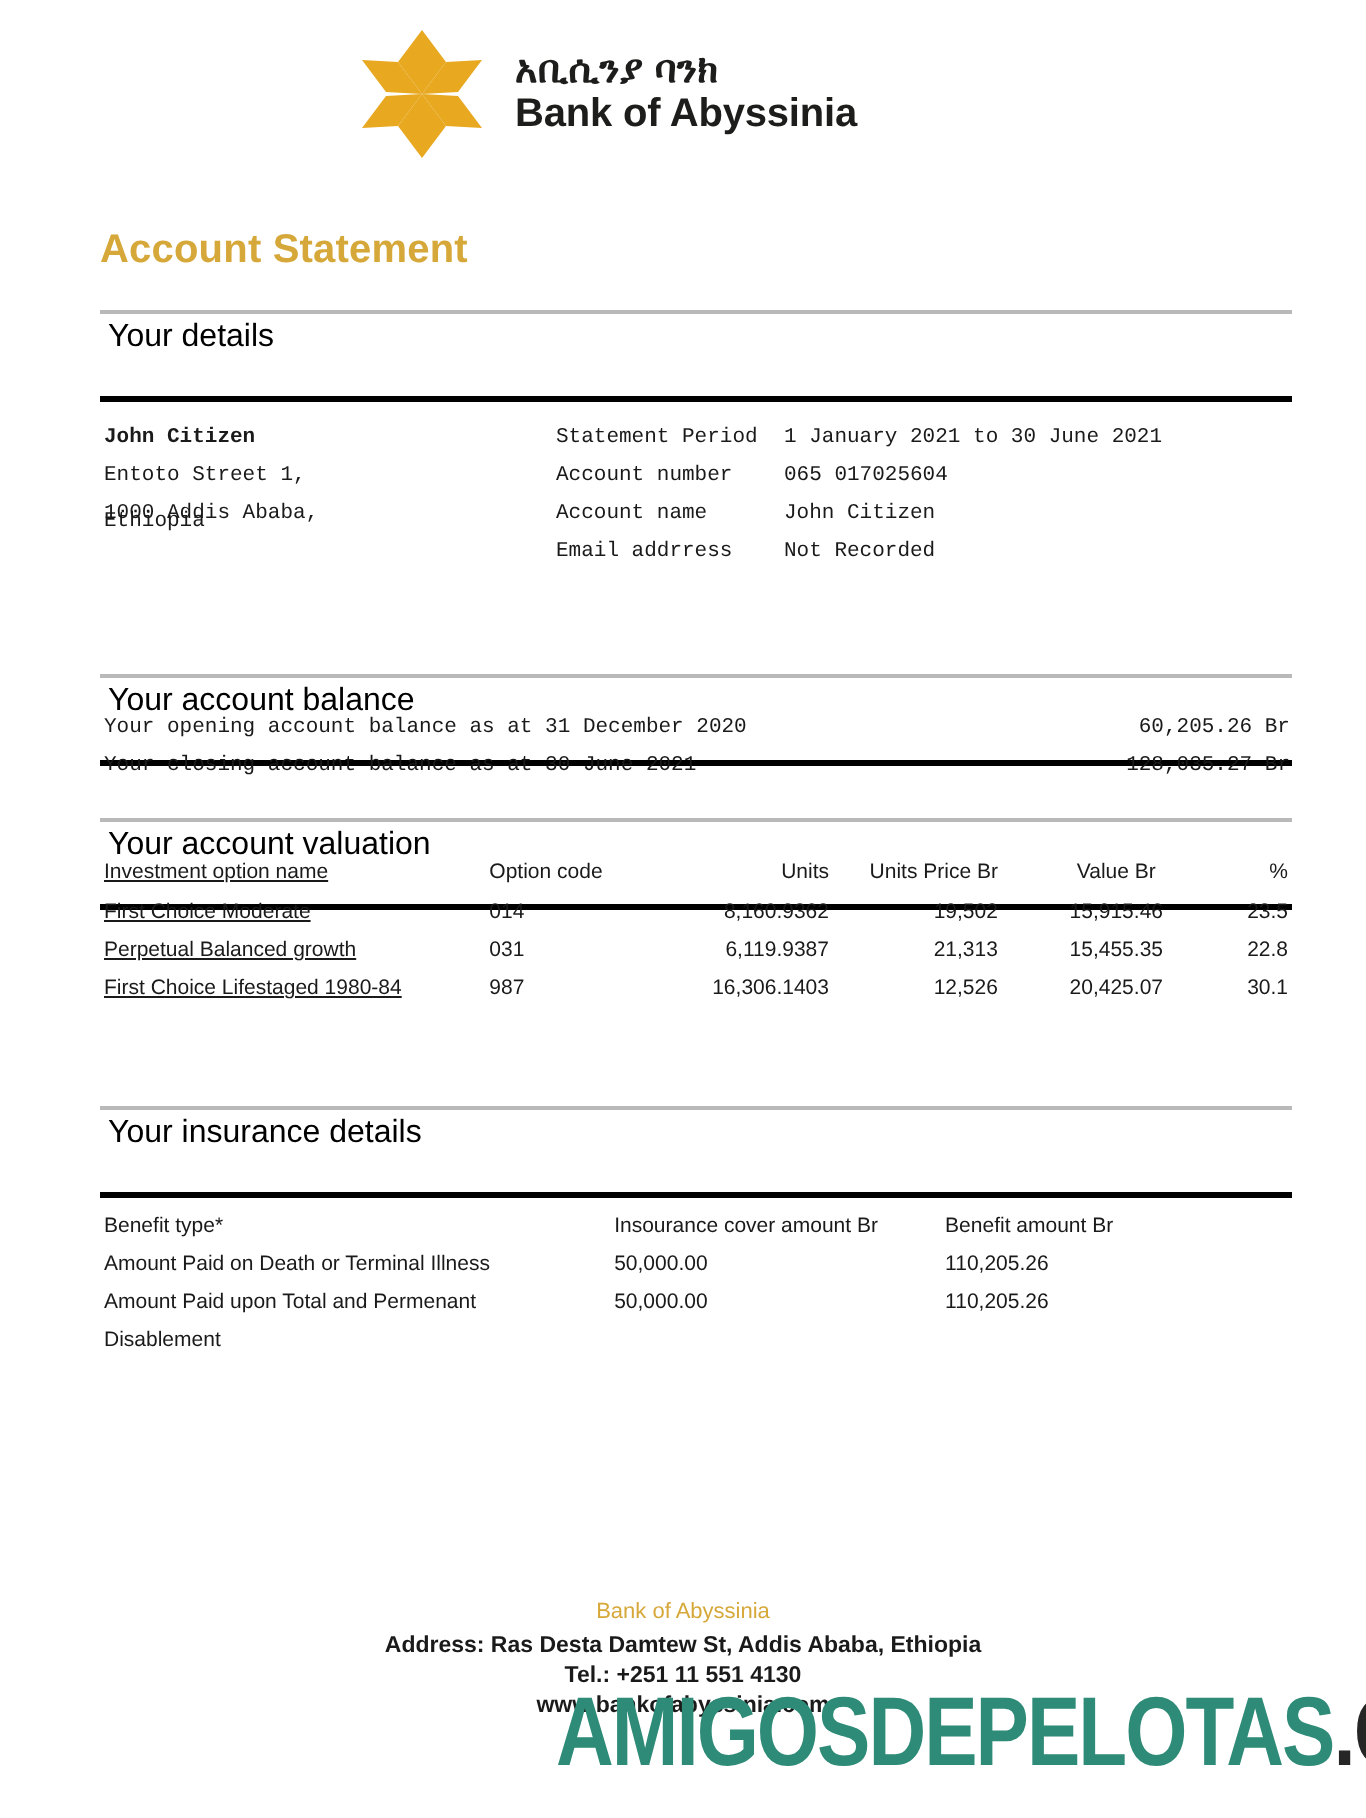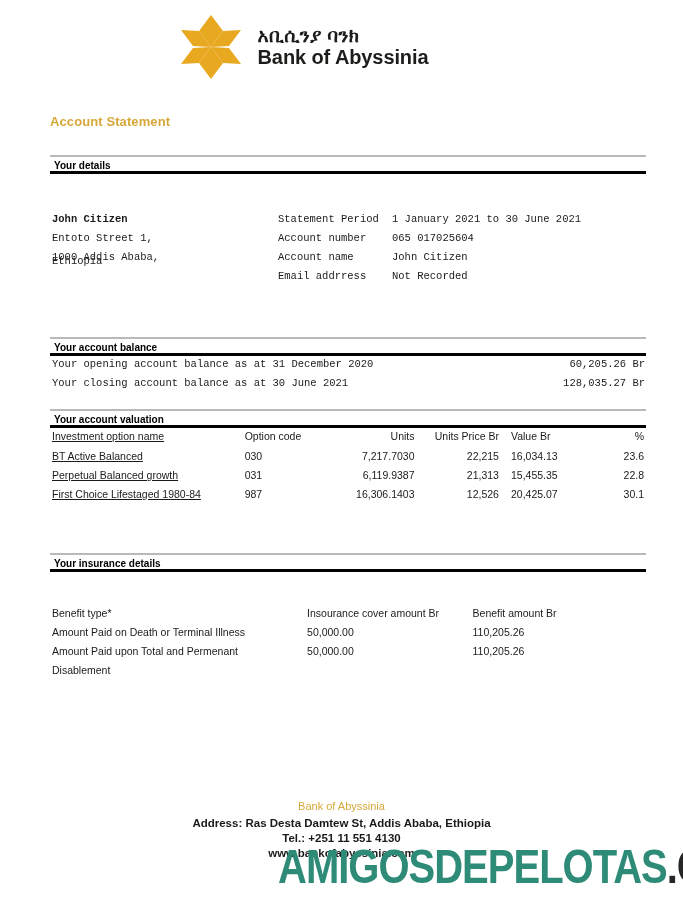--- a/index.html
+++ b/index.html
@@ -61,37 +61,37 @@
     font-weight: bold;
     color: #1d1d1b;
     letter-spacing: -0.1px;
   }
 
   
   .doc-title {
     position: absolute;
     left: 50px;
     top: 114px;
-    font-size: 13px;
+    font-size: 20px;
     font-weight: bold;
     color: #d6a839;
     letter-spacing: 0.1px;
   }
 
   
   .section-bar {
     position: absolute;
     left: 50px;
     width: 596px;
     box-sizing: border-box;
     border-top: 2px solid #b9b9b9;
     border-bottom: 3px solid #000000;
-    padding: 3px 0 0 4px;
-    font-size: 10px;
-    font-weight: bold;
+    padding: 3px 0 20px 4px;
+    font-size: 16px;
+    font-weight: normal;
     color: #000000;
   }
 
   
   .t {
     position: absolute;
     font-size: 10.5px;
     color: #1a1a1a;
     white-space: nowrap;
     line-height: 1;
@@ -129,21 +129,21 @@
     font-weight: normal;
     color: #1a1a1a;
     white-space: nowrap;
     vertical-align: top;
   }
   .val-table thead th { padding-bottom: 8px; }
   .col-name  { text-align: left;  width: 196px; padding-left: 2px !important; text-decoration: underline; }
   .col-code  { text-align: left;  width: 86px; }
   .col-units { text-align: right; width: 88px; }
   .col-price { text-align: right; width: 86px; }
-  .col-value { text-align: left;  width: 98px; padding-left: 12px !important; }
+  .col-value { text-align: center;  width: 98px; padding-left: 12px !important; }
   .col-pct   { text-align: right; width: 40px; padding-right: 2px !important; }
 
   
   .ins-table {
     position: absolute;
     left: 50px;
     top: 607px;
     width: 596px;
   }
   .ins-table table {
@@ -261,26 +261,26 @@
           <th class="col-name">Investment option name</th>
           <th class="col-code">Option code</th>
           <th class="col-units">Units</th>
           <th class="col-price">Units Price Br</th>
           <th class="col-value">Value Br</th>
           <th class="col-pct">%</th>
         </tr>
       </thead>
       <tbody>
         <tr>
-          <td class="col-name">BT Active Balanced</td>
-          <td class="col-code">030</td>
-          <td class="col-units">7,217.7030</td>
-          <td class="col-price">22,215</td>
-          <td class="col-value">16,034.13</td>
-          <td class="col-pct">23.6</td>
+          <td class="col-name">First Choice Moderate</td>
+          <td class="col-code">014</td>
+          <td class="col-units">8,160.9362</td>
+          <td class="col-price">19,502</td>
+          <td class="col-value">15,915.46</td>
+          <td class="col-pct">23.5</td>
         </tr>
         <tr>
           <td class="col-name">Perpetual Balanced growth</td>
           <td class="col-code">031</td>
           <td class="col-units">6,119.9387</td>
           <td class="col-price">21,313</td>
           <td class="col-value">15,455.35</td>
           <td class="col-pct">22.8</td>
         </tr>
         <tr>

